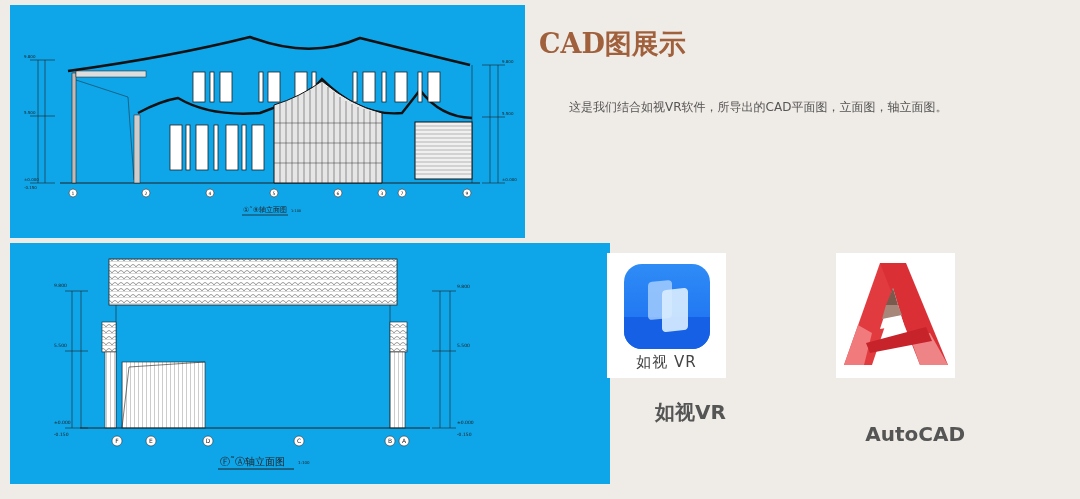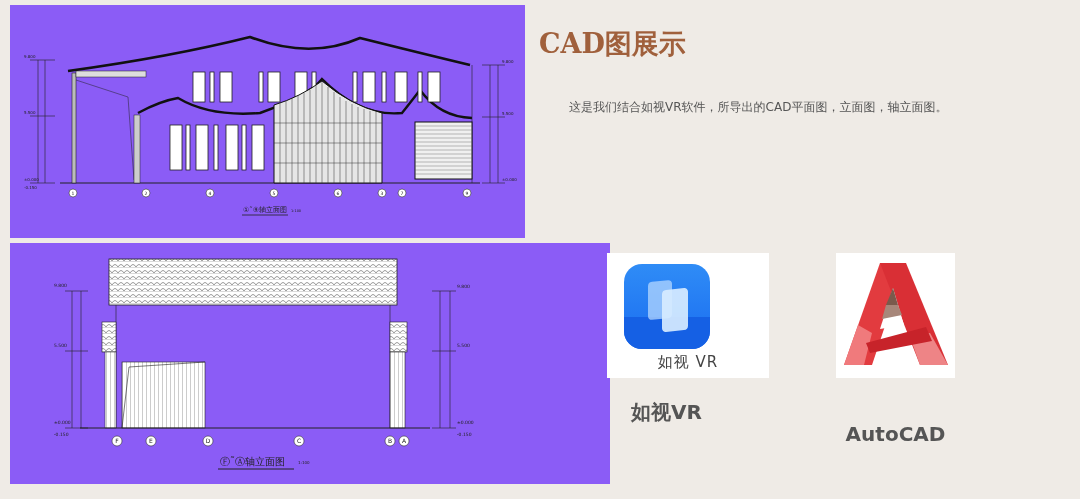--- a/index.html
+++ b/index.html
@@ -1,31 +1,31 @@
 <!DOCTYPE html>
 <html><head>
 <meta charset="utf-8">
 <style>
   html, body { margin:0; padding:0; }
   body { width:1080px; height:499px; background:#efebe6; position:relative; overflow:hidden; font-family:"DejaVu Sans", sans-serif; }
-  .panel { position:absolute; background:#8b5cf6;text-decoration:underline; }
+  .panel { position:absolute; background:#0ea5e9;text-decoration:underline; }
   #panel-top { left:10px; top:5px; width:515px; height:233px; }
   #panel-bottom { left:10px; top:243px; width:600px; height:241px; }
   .panel svg { position:absolute; left:0; top:0; }
   #title { position:absolute; left:535px; top:22px; font-family:"DejaVu Serif", serif; font-weight:bold; font-size:27px; color:#a0603c; letter-spacing:0px; margin:4px; }
   #desc { position:absolute; left:536px; top:92px; width:500px; font-size:12px; line-height:30px; color:#555555; text-indent:33px; margin:0; }
   .logo-box { position:absolute; background:#ffffff; }
-  #rushi-box { left:607px; top:253px; width:119px; height:125px;padding-left:43px; }
+  #rushi-box { left:607px; top:253px; width:119px; height:125px; }
   #autocad-box { left:836px; top:253px; width:119px; height:125px; }
   .rushi-icon { position:absolute; left:17px; top:11px; width:86px; height:85px; border-radius:18px; background:linear-gradient(180deg,#2f8cf6 0%, #1a6cf0 100%); overflow:hidden; }
   .rushi-icon .floor { position:absolute; left:0; bottom:0; width:100%; height:38%; background:#1560e4; }
   .rushi-card1 { position:absolute; left:24px; top:17px; width:24px; height:38px; border-radius:4px; background:rgba(180,215,255,0.75); transform:skewY(-6deg); }
   .rushi-card2 { position:absolute; left:38px; top:25px; width:26px; height:42px; border-radius:4px; background:rgba(215,235,255,0.92); transform:skewY(-6deg); }
   .rushi-caption { position:absolute; left:0; top:100px; width:100%; text-align:center; font-size:15px; color:#444; letter-spacing:1px; }
-  .logo-label { position:absolute; font-weight:bold; font-size:20px; color:#555555; text-align:center; }
+  .logo-label { position:absolute; font-weight:bold; font-size:20px; color:#555555; text-align:right; }
   #rushi-label { left:607px; top:399px; width:119px; }
   #autocad-label { left:826px; top:422px; width:139px; }
   .cad-text { font-family:"DejaVu Sans", sans-serif; fill:#222; }
 </style>
 </head>
 <body>
 
 <div class="panel" id="panel-top">
   <svg width="515" height="233" viewBox="0 0 515 233">
 

